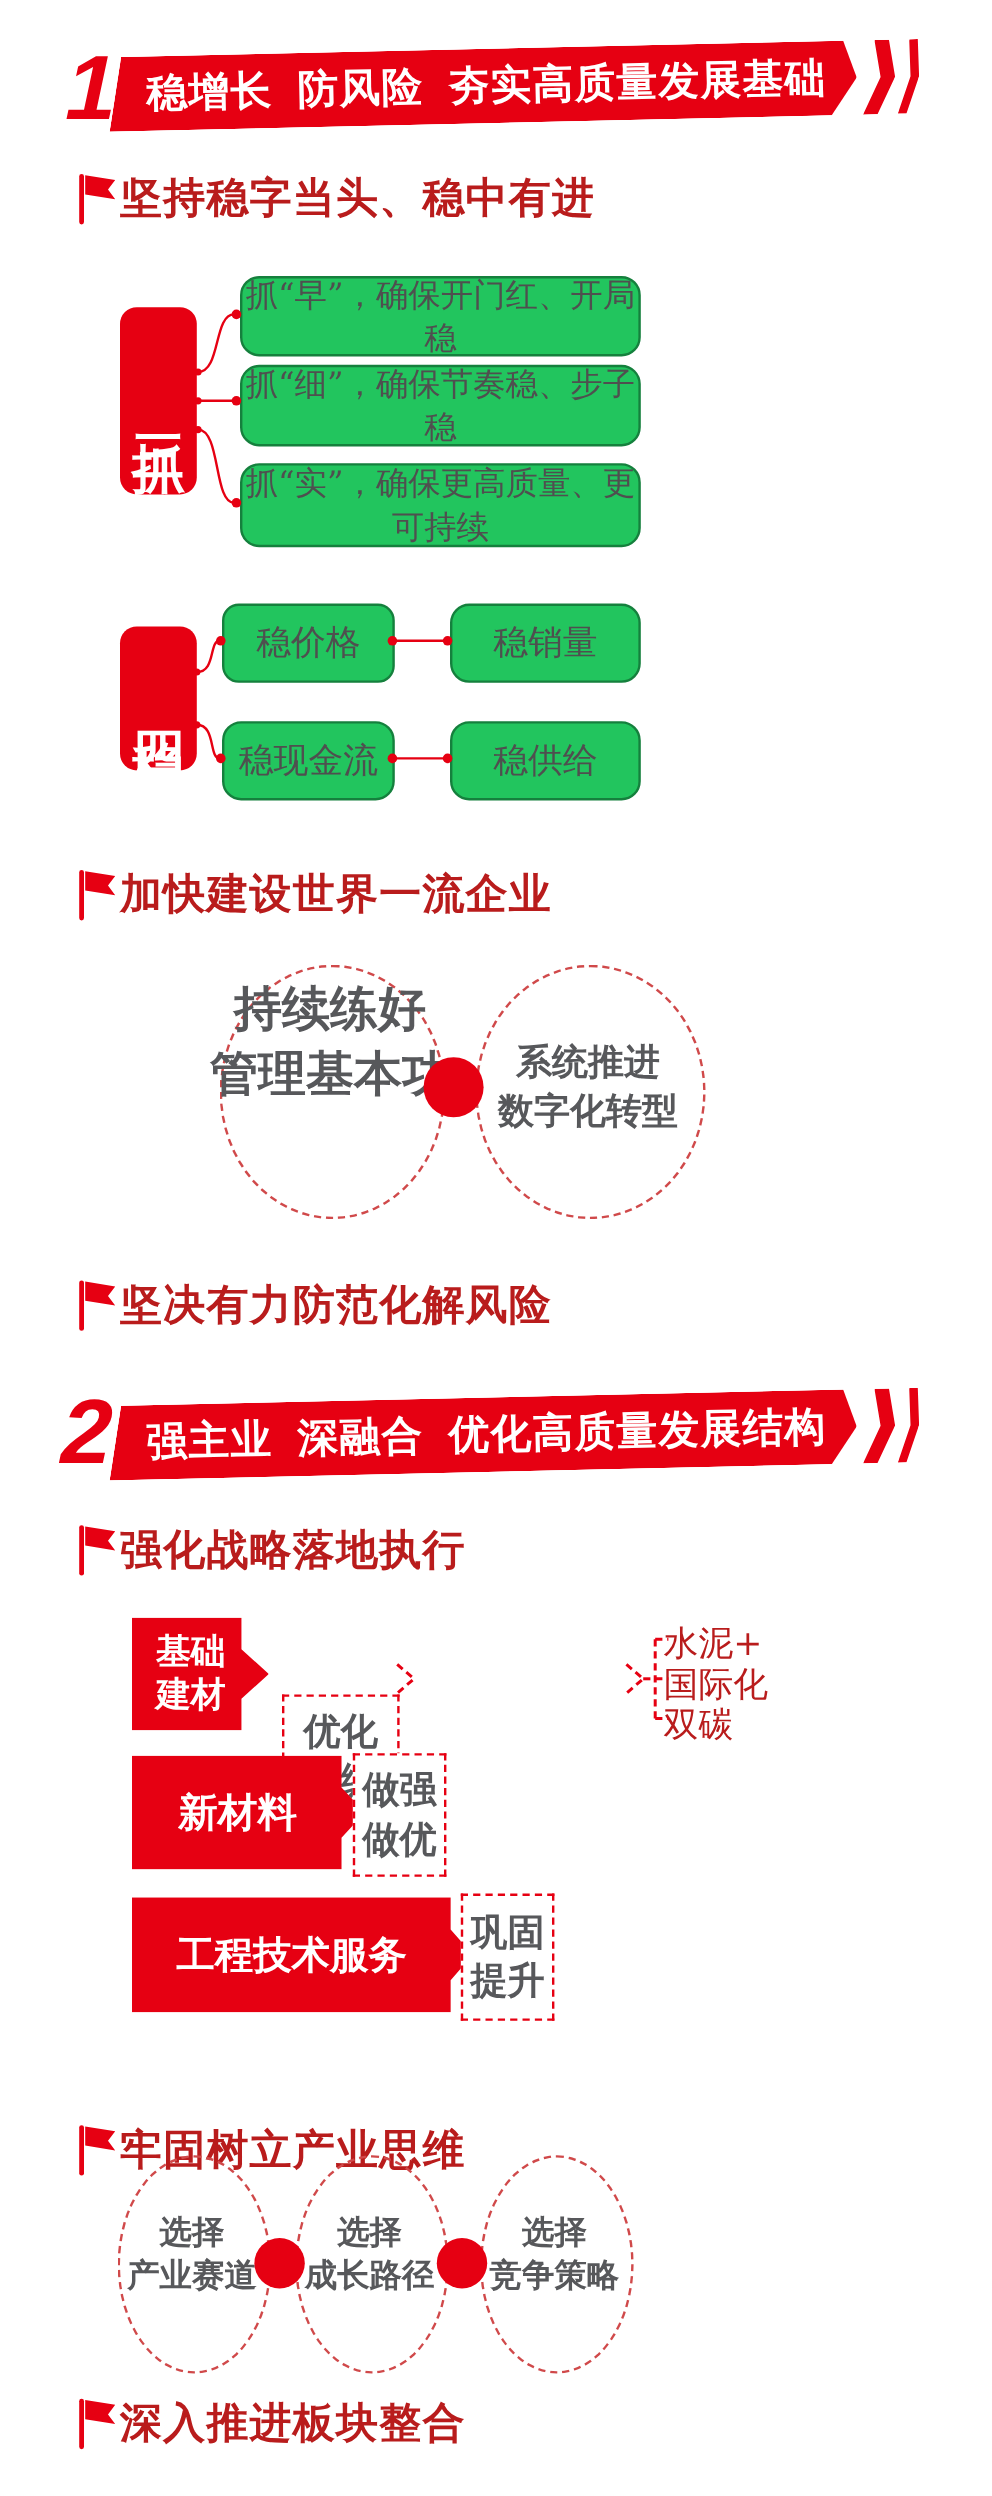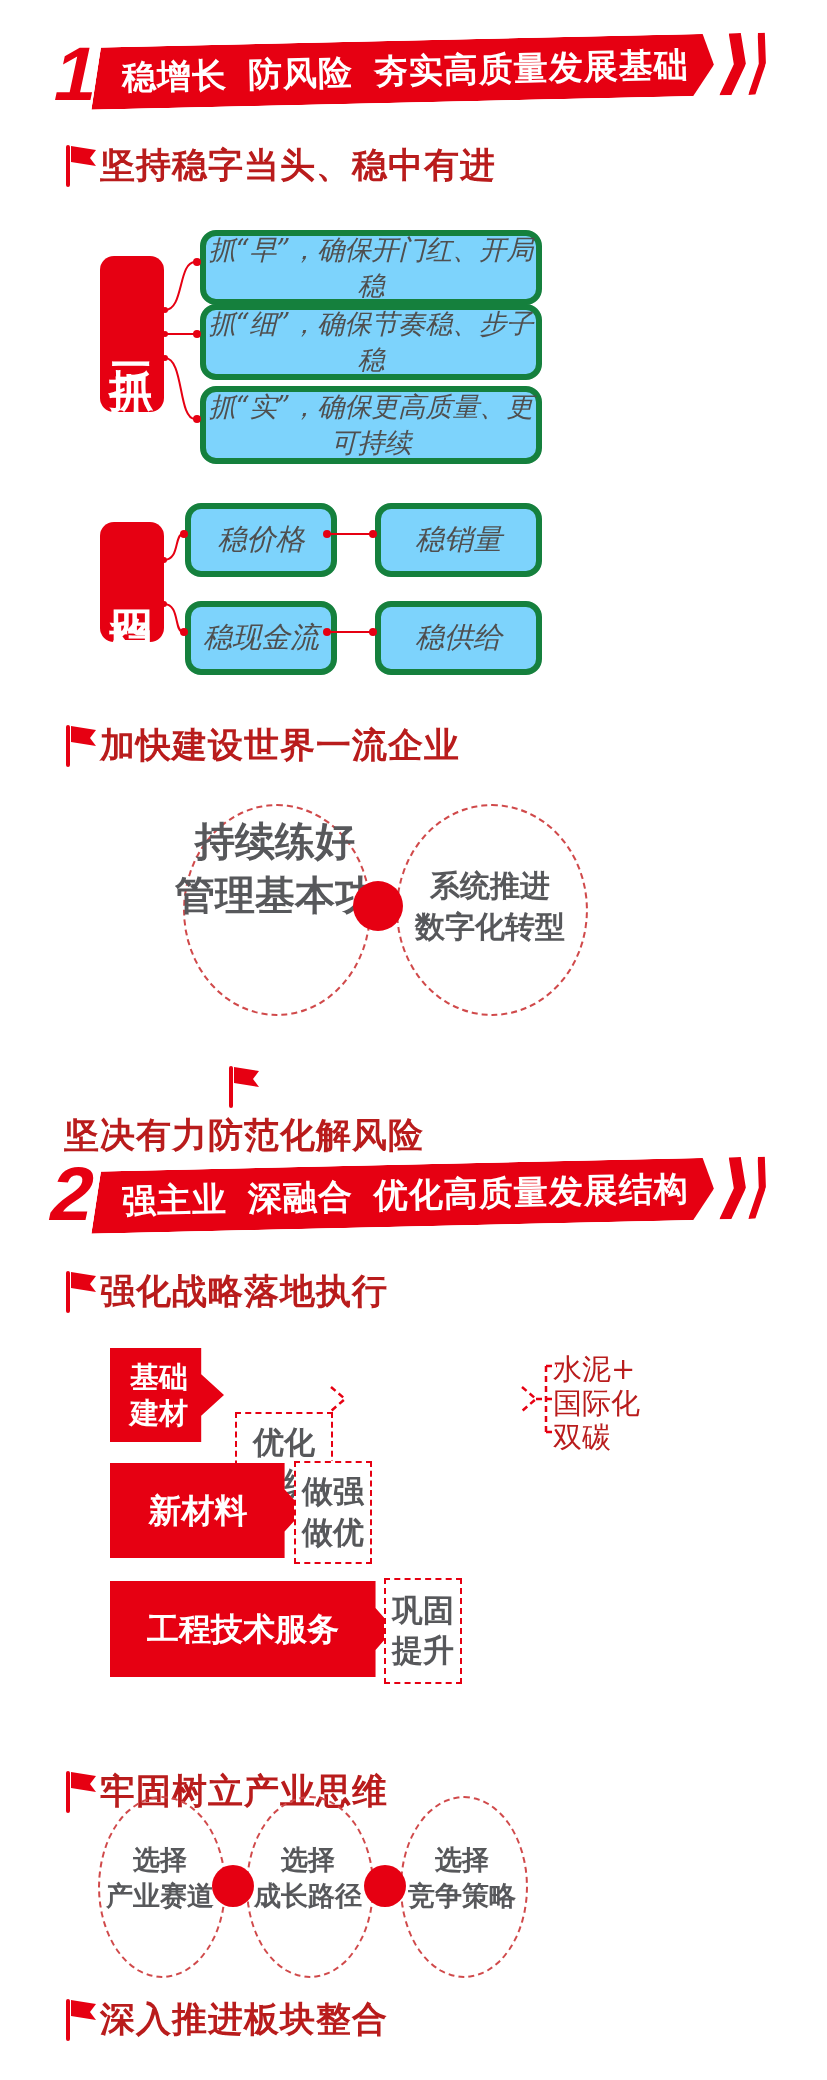--- a/index.html
+++ b/index.html
@@ -17,23 +17,23 @@
     white-space:pre;transform:skewX(10deg);}
   .banner-strip{position:absolute;top:0;height:62px;background:#e60012;transform:skewX(-10deg);
     clip-path:polygon(0 0,55% 0,100% 50%,55% 100%,0 100%,45% 50%);}
 
   
   .flag-h{position:absolute;display:flex;align-items:center;gap:2px;
     font-size:35px;font-weight:bold;color:#b91c1c;letter-spacing:1px;}
   .flag-h svg{flex:0 0 auto;}
 
   
-  .rbox{position:absolute;border:6px solid #15803d;border-radius:16px;background:#7dd3fc;
+  .rbox{position:absolute;border:2px solid #15803d;border-radius:16px;background:#22c55e;
     display:flex;align-items:center;justify-content:center;text-align:center;
-    font-family:"DejaVu Serif",serif;color:#4f4f4f;font-size:27px;font-style:italic;}
+    font-family:"DejaVu Serif",serif;color:#4f4f4f;font-size:27px;}
 
   
   .vtag{position:absolute;background:#e60012;color:#fff;border-radius:14px;
     display:flex;align-items:center;justify-content:center;
     writing-mode:vertical-rl;text-orientation:upright;
     font-size:44px;font-weight:bold;letter-spacing:6px;}
 
   
   .dbox{position:absolute;border:2px dashed #e60012;background:#fff;
     display:flex;align-items:center;justify-content:center;text-align:center;}
@@ -73,40 +73,40 @@
     </svg>
     <span>坚持稳字当头、稳中有进</span>
   </div>
 
   <div class="vtag" style="left:100px;top:256px;width:64px;height:156px;">三抓</div>
   <div class="rbox" style="left:200px;top:230px;width:330px;height:63px;">抓“早”，确保开门红、开局稳</div>
   <div class="rbox" style="left:200px;top:304px;width:330px;height:64px;">抓“细”，确保节奏稳、步子稳</div>
   <div class="rbox" style="left:200px;top:386px;width:330px;height:66px;">抓“实”，确保更高质量、更可持续</div>
 
   <div class="vtag" style="left:100px;top:522px;width:64px;height:120px;">四稳</div>
-  <div class="rbox" style="left:185px;top:503px;width:140px;height:62px;font-size:29px;">稳价格</div>
+  <div class="rbox" style="left:185px;top:503px;width:140px;height:62px;font-size:29px;border-radius:14px;">稳价格</div>
   <div class="rbox" style="left:375px;top:503px;width:155px;height:62px;font-size:29px;">稳销量</div>
   <div class="rbox" style="left:185px;top:601px;width:140px;height:62px;font-size:29px;">稳现金流</div>
   <div class="rbox" style="left:375px;top:601px;width:155px;height:62px;font-size:29px;">稳供给</div>
 
   <div class="flag-h" style="left:64px;top:722px;">
     <svg width="34" height="46" viewBox="0 0 34 46">
       <rect x="2" y="2" width="4" height="42" rx="2" fill="#e60012"></rect>
       <path d="M7,3 L32,7 L26,15 L32,23 L7,19 Z" fill="#e60012"></path>
     </svg>
     <span>加快建设世界一流企业</span>
   </div>
   <div class="ellipse" style="left:183px;top:804px;width:184px;height:208px;"></div>
   <div class="ellipse" style="left:396px;top:804px;width:188px;height:208px;"></div>
   <div class="ctext ml" style="left:175px;top:814px;width:200px;font-size:40px;line-height:1.35;">持续练好
 管理基本功</div>
   <div class="ctext ml" style="left:390px;top:866px;width:200px;font-size:30px;line-height:1.35;">系统推进
 数字化转型</div>
 
-  <div class="flag-h" style="left:64px;top:1064px;flex-direction:column;">
+  <div class="flag-h" style="left:64px;top:1064px;">
     <svg width="34" height="46" viewBox="0 0 34 46">
       <rect x="2" y="2" width="4" height="42" rx="2" fill="#e60012"></rect>
       <path d="M7,3 L32,7 L26,15 L32,23 L7,19 Z" fill="#e60012"></path>
     </svg>
     <span>坚决有力防范化解风险</span>
   </div>
 
   <div class="banner-num" style="left:46px;top:1156px;">2</div>
   <div class="banner-wrap" style="left:96px;top:1164px;width:676px;">
     <div class="banner-body">

